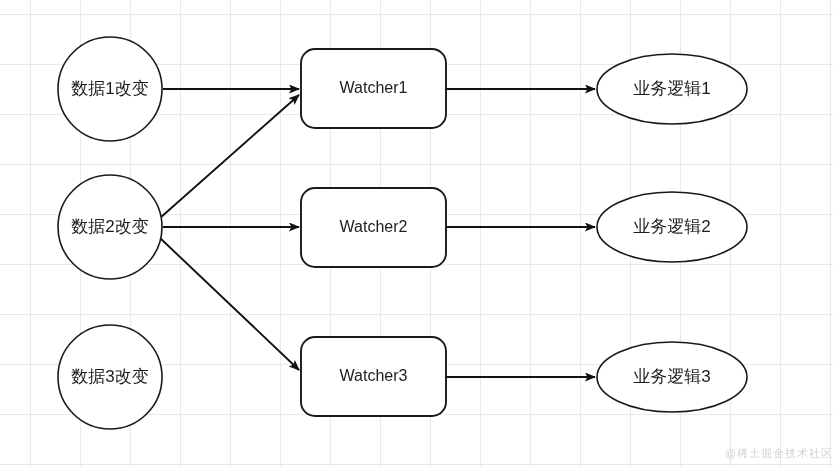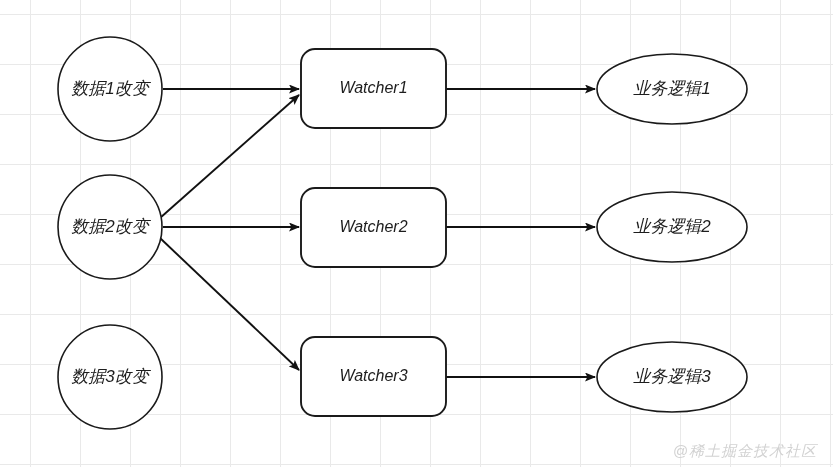--- a/index.html
+++ b/index.html
@@ -15,21 +15,20 @@
     position: relative;
     width: 833px;
     height: 467px;
     background-color: #ffffff;
     background-image:
       linear-gradient(to right, #e9e9e9 1px, transparent 1px),
       linear-gradient(to bottom, #e9e9e9 1px, transparent 1px);
     background-size: 50px 50px;
     background-position: 30px 14px;
     overflow: hidden;
-    font-style: italic;
   }
   #diagram-svg {
     position: absolute;
     left: 0;
     top: 0;
     width: 833px;
     height: 467px;
   }
   .node-shape {
     fill: #ffffff;
@@ -49,24 +48,24 @@
     font-family: "Liberation Sans", "DejaVu Sans", sans-serif;
     font-size: 16px;
     text-anchor: middle;
     dominant-baseline: middle;
   }
   .node-label.cjk {
     font-size: 17px;
   }
   .watermark {
     position: absolute;
-    right: 16px;
+    right: 0;
     bottom: 6px;
     font-family: "Liberation Sans", "DejaVu Sans", sans-serif;
-    font-size: 15px;
+    font-size: 11px;
     color: #d2d2d2;
     letter-spacing: 1px;
     white-space: nowrap;
     user-select: none;
   }
 </style>
 </head>
 <body>
 
 <div id="canvas">

